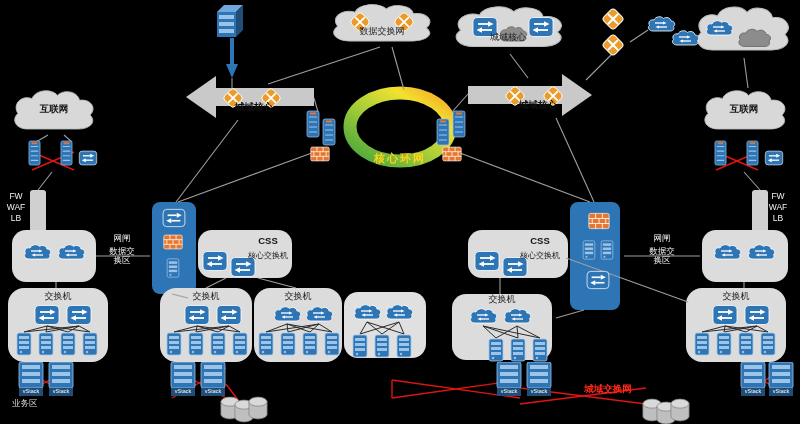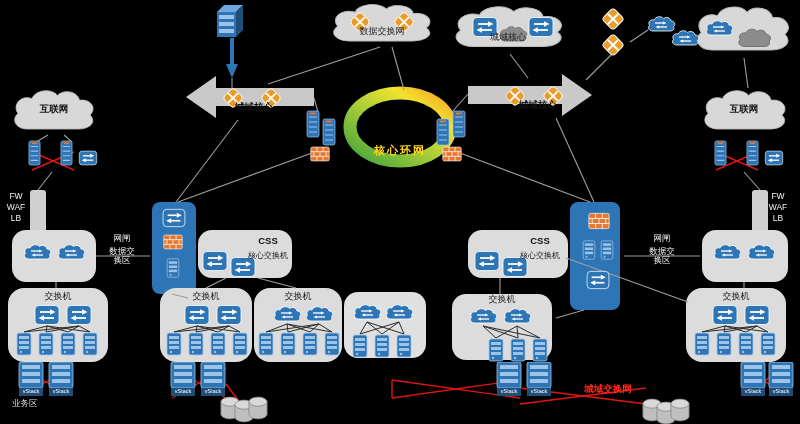--- a/index.html
+++ b/index.html
@@ -482,21 +482,21 @@
         </svg></div>
       <div class="ic" style="left: 670px; top: 398px; width: 20px; height: 24px;"><svg width="20" height="24">
           <use href="#s-db" width="20" height="24"></use>
         </svg></div>
     </div>
   <div id="label-layer" class="layer">
       <div class="lbl blk" style="left: 330px; top: 27px; width: 104px;">数据交换网</div>
       <div class="lbl blk" style="left: 452px; top: 33px; width: 112px;">城域核心</div>
       <div class="lbl blkb" style="left: 212px; top: 102px; width: 84px;">城域核心</div>
       <div class="lbl blkb" style="left: 496px; top: 100px; width: 84px;">城域核心</div>
-      <div class="lbl yel" style="left: 348px; top: 145px; width: 104px; font-family: Liberation Mono, monospace;">核心环网</div>
+      <div class="lbl yel" style="left: 348px; top: 152px; width: 104px;">核心环网</div>
       <div class="lbl blkb" style="left: 18px; top: 104px; width: 72px;">互联网</div>
       <div class="lbl blkb" style="left: 708px; top: 104px; width: 72px;">互联网</div>
       <div class="lbl wht" style="left: 2px; top: 192px; width: 28px;">FW</div>
       <div class="lbl wht" style="left: 2px; top: 203px; width: 28px;">WAF</div>
       <div class="lbl wht" style="left: 2px; top: 214px; width: 28px;">LB</div>
       <div class="lbl wht" style="left: 764px; top: 192px; width: 28px;">FW</div>
       <div class="lbl wht" style="left: 764px; top: 203px; width: 28px;">WAF</div>
       <div class="lbl wht" style="left: 764px; top: 214px; width: 28px;">LB</div>
       <div class="lbl wht" style="left: 107px; top: 234px; width: 30px;">网闸</div>
       <div class="lbl wht" style="left: 107px; top: 247px; width: 30px;">数据交换区</div>

